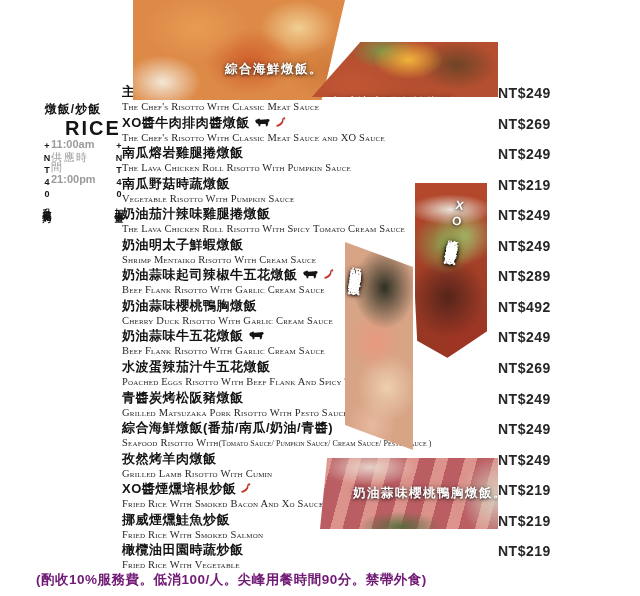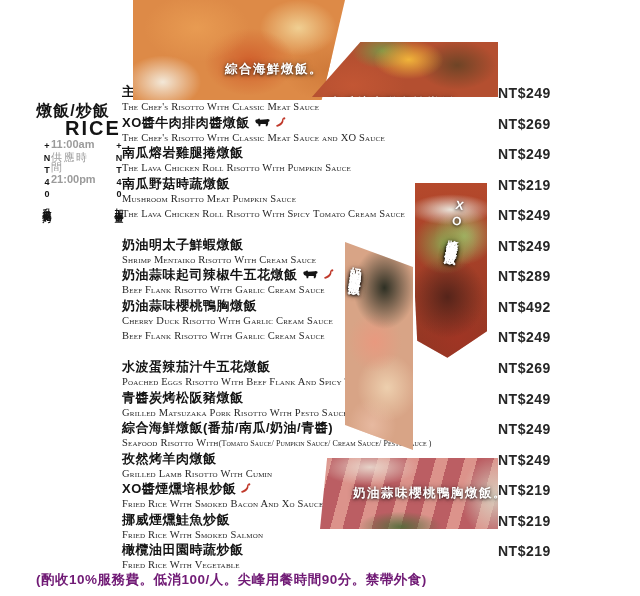--- a/index.html
+++ b/index.html
@@ -1,21 +1,21 @@
 <!DOCTYPE html>
 <html><head>
 <meta charset="utf-8">
 <style>
   html,body{margin:0;padding:0;background:#ffffff;}
   #page{position:relative;width:640px;height:596px;background:#fff;overflow:hidden;
         font-family:"Liberation Sans",sans-serif;color:#141414;}
 
   
   .sb-title{position:absolute;left:28px;top:101px;width:90px;text-align:center;
-            font-size:16px;font-weight:800;letter-spacing:1px;white-space:nowrap;}
+            font-size:12px;font-weight:800;letter-spacing:1px;white-space:nowrap;}
   .sb-rice{position:absolute;left:60px;top:117px;width:66px;text-align:center;
            font-size:20px;font-weight:800;letter-spacing:2px;}
   .vtext{writing-mode:vertical-rl;text-orientation:upright;letter-spacing:2px;}
   .sb-upgrade{position:absolute;left:40px;top:141px;height:80px;font-size:9px;font-weight:700;}
   .sb-size{position:absolute;left:112px;top:141px;height:80px;font-size:9px;font-weight:700;}
   .sb-hours{position:absolute;left:51px;top:138px;width:42px;text-align:left;color:#9b9b9b;}
   .sb-hours .htime{font-size:11px;font-weight:700;line-height:13px;letter-spacing:0px;}
   .sb-hours .hlabel{font-size:11px;letter-spacing:1.5px;line-height:10px;margin:1px 0;}
 
   
@@ -126,24 +126,25 @@
         <div class="en">The Chef's Risotto With Classic Meat Sauce and XO Sauce</div>
         <div class="price">NT$269</div>
       </div>
       <div class="mrow" style="top: 61.1px;">
         <div class="zh">南瓜熔岩雞腿捲燉飯</div>
         <div class="en">The Lava Chicken Roll Risotto With Pumpkin Sauce</div>
         <div class="price">NT$249</div>
       </div>
       <div class="mrow" style="top: 91.65px;">
         <div class="zh">南瓜野菇時蔬燉飯</div>
-        <div class="en">Mushroom Risotto Meat Pumpkin Sauce</div>
+        <div class="en">Vegetable Risotto With Pumpkin Sauce</div>
         <div class="price">NT$219</div>
       </div>
       <div class="mrow" style="top: 122.2px;">
+        <div class="zh">奶油茄汁辣味雞腿捲燉飯</div>
         <div class="en">The Lava Chicken Roll Risotto With Spicy Tomato Cream Sauce</div>
         <div class="price">NT$249</div>
       </div>
       <div class="mrow" style="top: 152.75px;">
         <div class="zh">奶油明太子鮮蝦燉飯</div>
         <div class="en">Shrimp Mentaiko Risotto With Cream Sauce</div>
         <div class="price">NT$249</div>
       </div>
       <div class="mrow" style="top: 183.3px;">
         <div class="zh">奶油蒜味起司辣椒牛五花燉飯<svg class="ic ic-beef" viewBox="0 0 36 22" width="17" height="11" aria-hidden="true">
@@ -153,20 +154,23 @@
     </svg></div>
         <div class="en">Beef Flank Risotto With Garlic Cream Sauce</div>
         <div class="price">NT$289</div>
       </div>
       <div class="mrow" style="top: 213.85px;">
         <div class="zh">奶油蒜味櫻桃鴨胸燉飯</div>
         <div class="en">Cherry Duck Risotto With Garlic Cream Sauce</div>
         <div class="price">NT$492</div>
       </div>
       <div class="mrow" style="top: 244.4px;">
+        <div class="zh">奶油蒜味牛五花燉飯<svg class="ic ic-beef" viewBox="0 0 36 22" width="17" height="11" aria-hidden="true">
+      <path d="M3 9 Q2 4 8 4 L11 2 L13 5 L27 4 Q34 3 33 8 L30 10 L30 14 L28 19 L25 19 L25 14 L14 14 L13 19 L10 19 L9 14 Q3 13 3 9 Z"></path>
+    </svg></div>
         <div class="en">Beef Flank Risotto With Garlic Cream Sauce</div>
         <div class="price">NT$249</div>
       </div>
       <div class="mrow" style="top: 274.95px;">
         <div class="zh">水波蛋辣茄汁牛五花燉飯</div>
         <div class="en">Poached Eggs Risotto With Beef Flank And Spicy Tomato Sauce</div>
         <div class="price">NT$269</div>
       </div>
       <div class="mrow" style="top: 305.5px;">
         <div class="zh">青醬炭烤松阪豬燉飯</div>

